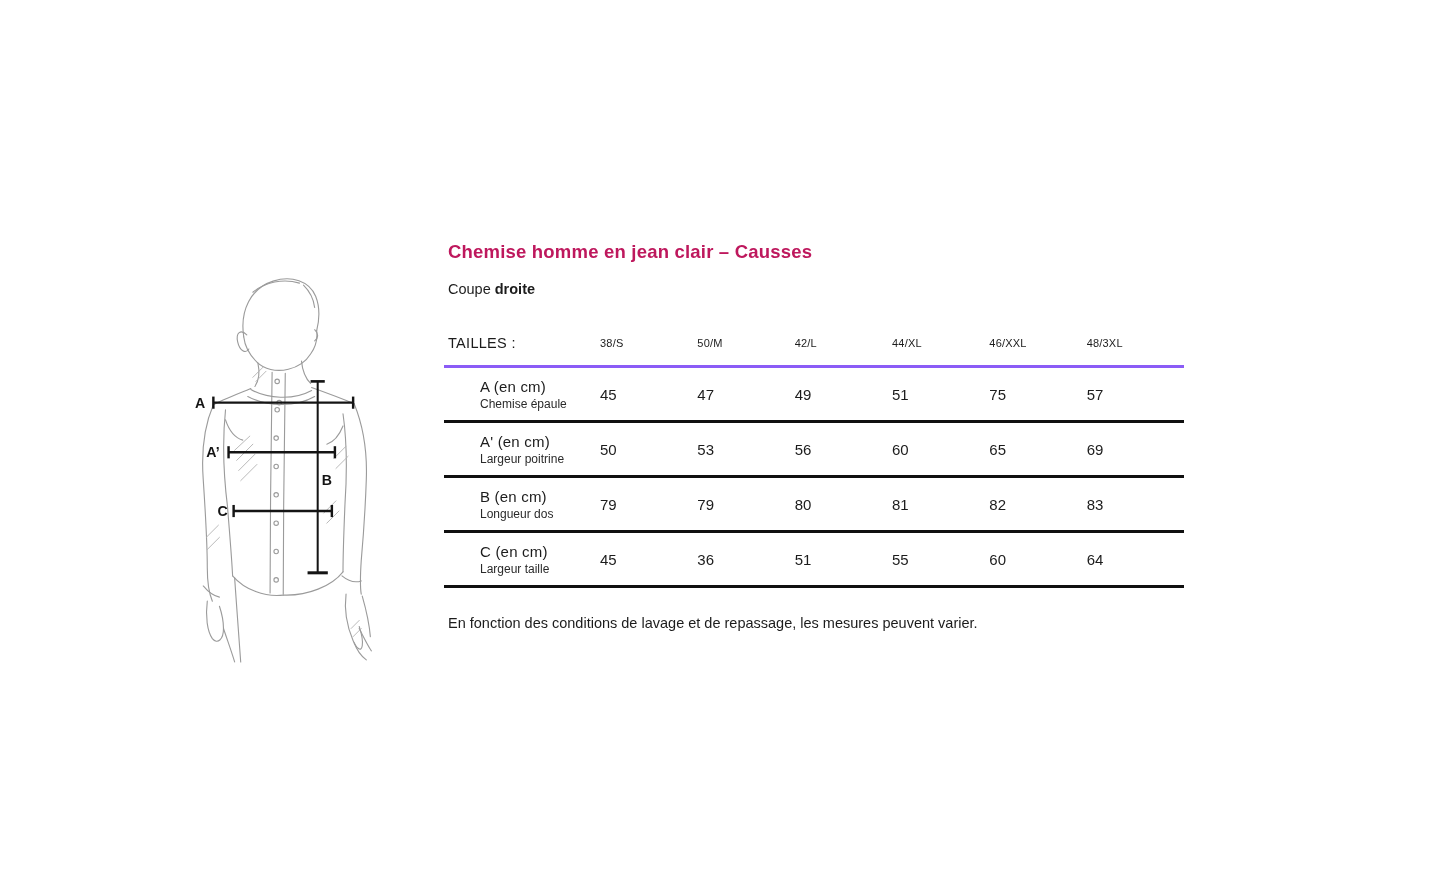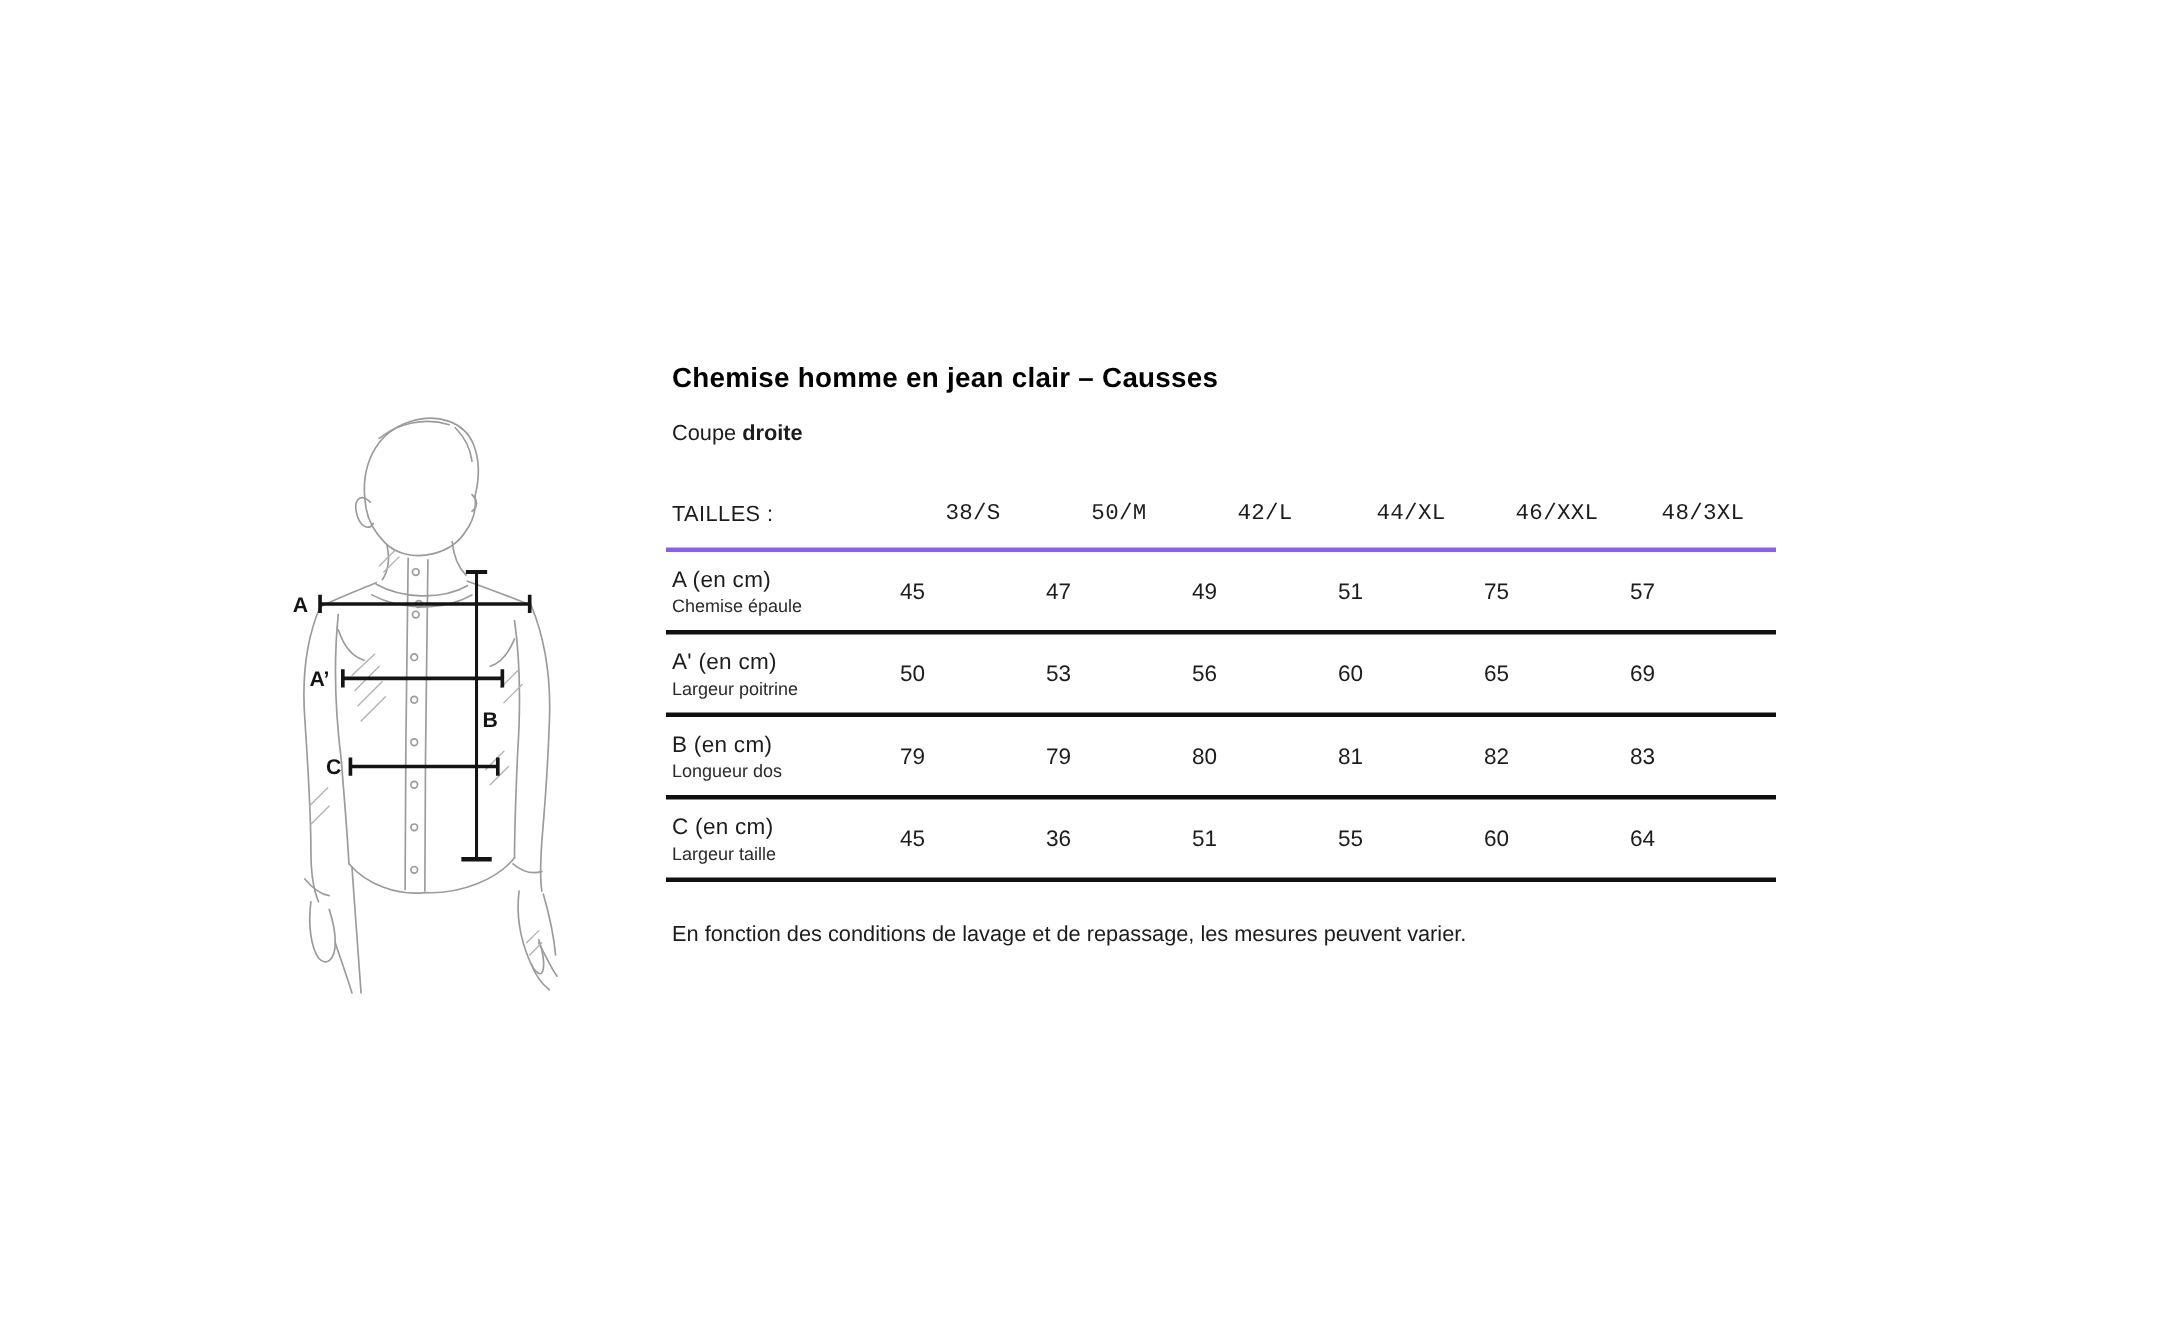--- a/index.html
+++ b/index.html
@@ -13,41 +13,41 @@
   }
 
   .diagram { position:absolute; left:193px; top:272px; width:220px; height:395px; margin:0; }
   .diagram svg { display:block; width:100%; height:100%; }
 
   .content { position:absolute; left:444px; top:241px; width:740px; }
 
   .title {
     margin:0; padding-left:4px;
     font-size:18.5px; font-weight:700; letter-spacing:.2px;
-    color:#000000;
+    color:#be185d;
   }
 
   .fit { margin:18px 0 0; padding-left:4px; font-size:14.5px; color:#1c1c1c; }
   .fit strong { font-weight:700; }
 
   .sizetable { margin-top:23px; width:100%; }
   .trow {
     display:grid;
     grid-template-columns:156px repeat(6, 1fr);
     align-items:center;
   }
   .trow.header { height:45px; border-bottom:3px solid #8b5cf6; }
   .trow.data   { height:52px; border-bottom:3px solid #101010; }
 
   .cell { min-width:0; }
   .cell.label { padding-left:4px; font-size:14.5px; letter-spacing:.3px; }
-  .cell.size  { text-align:center; font-size:15px; letter-spacing:.2px;font-family:Liberation Mono, monospace; }
+  .cell.size  { font-size:11px; letter-spacing:.2px; }
   .cell.value { text-align:left; font-size:15px; }
 
-  .cell.measure { padding-left:4px; line-height:1; }
+  .cell.measure { padding-left:4px; line-height:1;margin-left:32px; }
   .cell.measure .code { font-size:15px; letter-spacing:.2px; }
   .cell.measure .desc { font-size:12px; margin-top:4px; color:#2a2a2a; }
 
   .note { margin:27px 0 0; padding-left:4px; font-size:14.5px; color:#1c1c1c; }
 
   
   .sketch path, .sketch circle { fill:none; stroke:#9b9b9b; stroke-width:1.1; stroke-linecap:round; stroke-linejoin:round; }
   .sketch .hatch { stroke:#b3b3b3; stroke-width:.9; }
   .measure line { stroke:#141414; }
   .measure text { fill:#141414; font-family:"Liberation Sans", sans-serif; font-weight:700; font-size:14px; }

